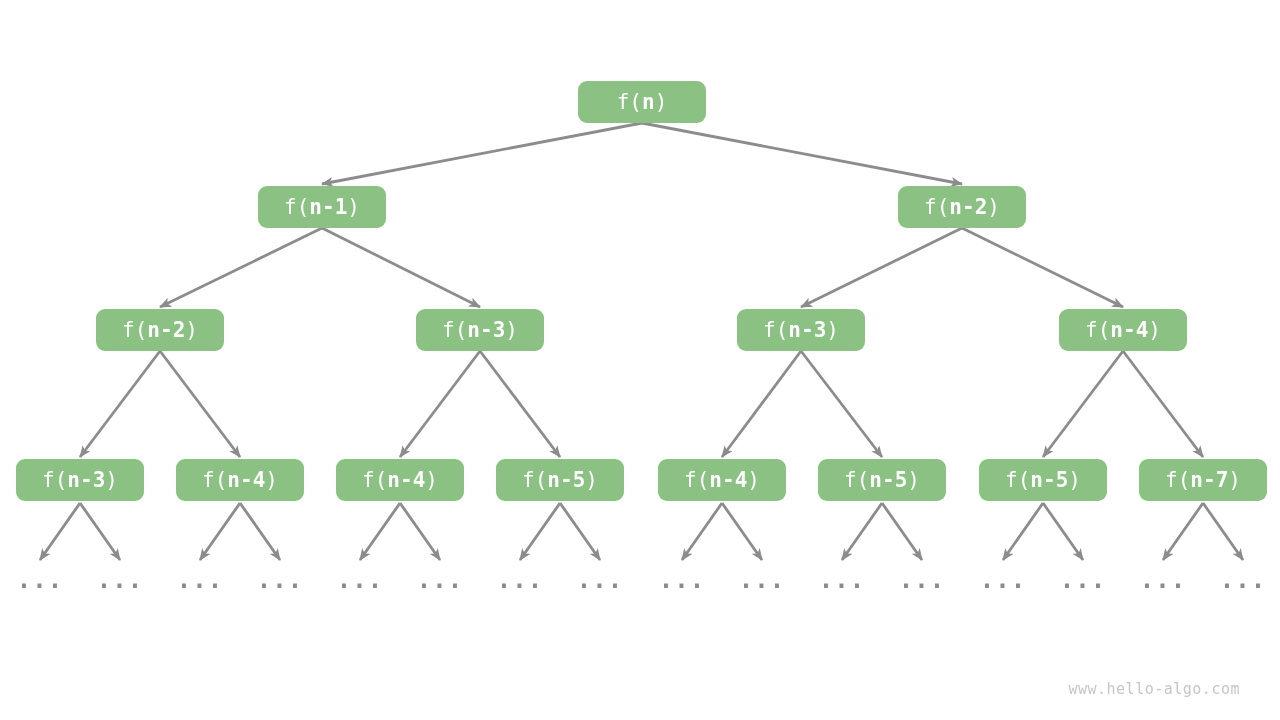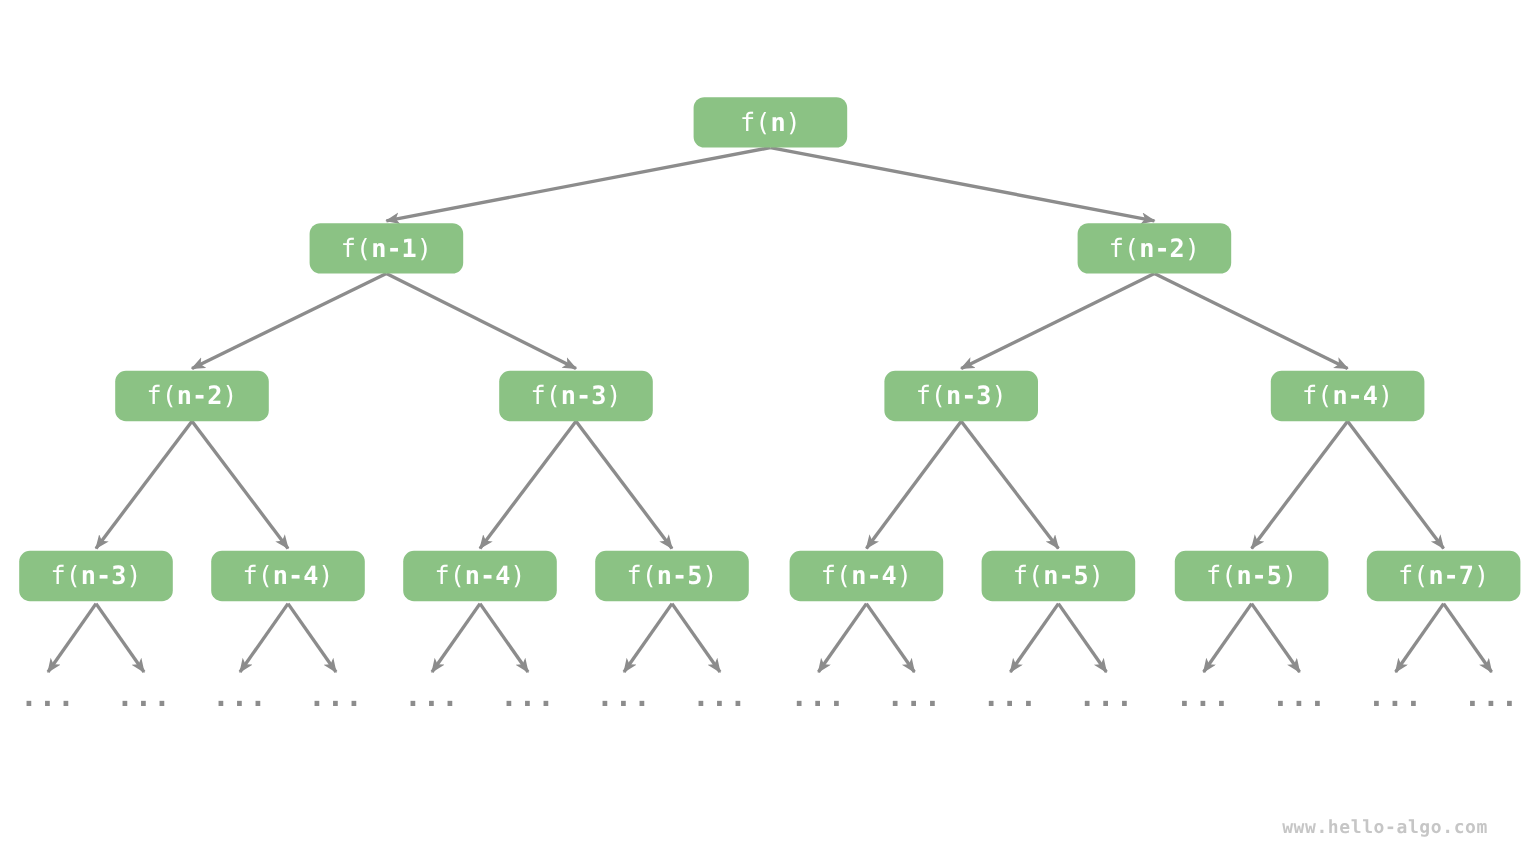--- a/index.html
+++ b/index.html
@@ -15,21 +15,21 @@
     font-size:21px;line-height:42px;white-space:pre;
   }
   .node b{font-weight:bold;}
   .dots{
     position:absolute;top:566px;transform:translateX(-50%);
     font-weight:bold;font-size:24px;color:var(--dots-color);
     letter-spacing:1px;user-select:none;
   }
   .watermark{
     position:absolute;right:40px;bottom:22px;
-    font-size:15px;letter-spacing:0.5px;color:var(--wm-color);font-weight:bold;
+    font-size:15px;letter-spacing:0.5px;color:var(--wm-color);
   }
 </style>
 </head>
 <body>
 
 <div class="canvas">
   <svg id="edges" width="1280" height="720" viewBox="0 0 1280 720">
     <defs>
       <marker id="arrowhead" markerUnits="userSpaceOnUse" markerWidth="14" markerHeight="12" refX="11" refY="5" orient="auto">
         <path id="arrowhead-path" d="M0,0 L12,5 L0,10 L3,5 Z" fill="#8c8c8c"></path>

